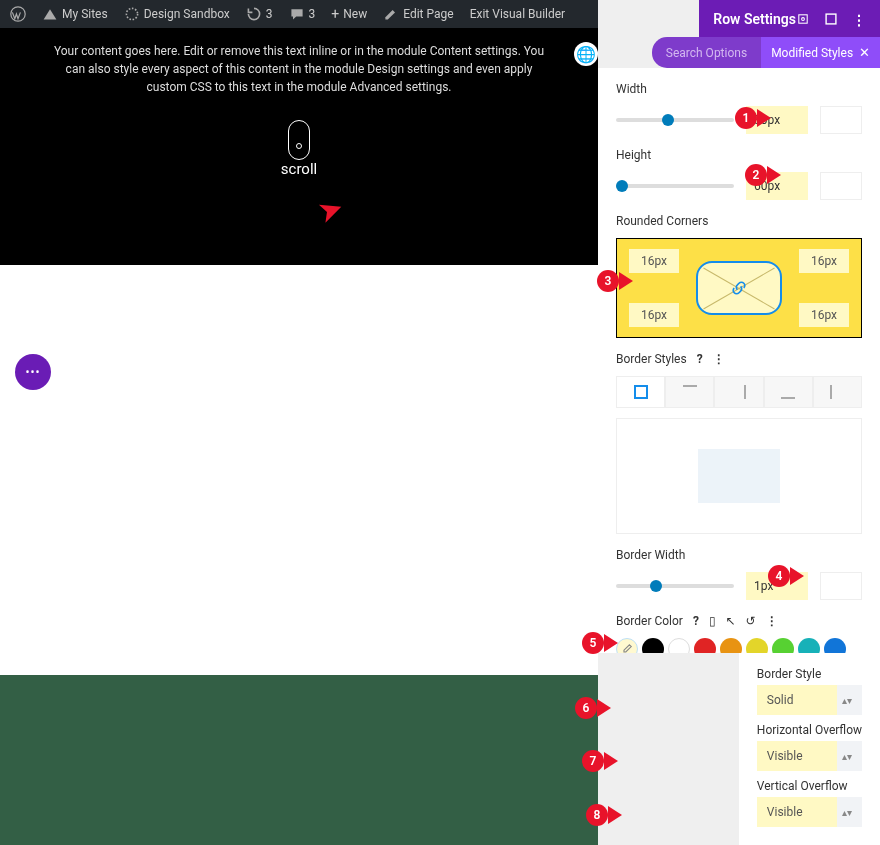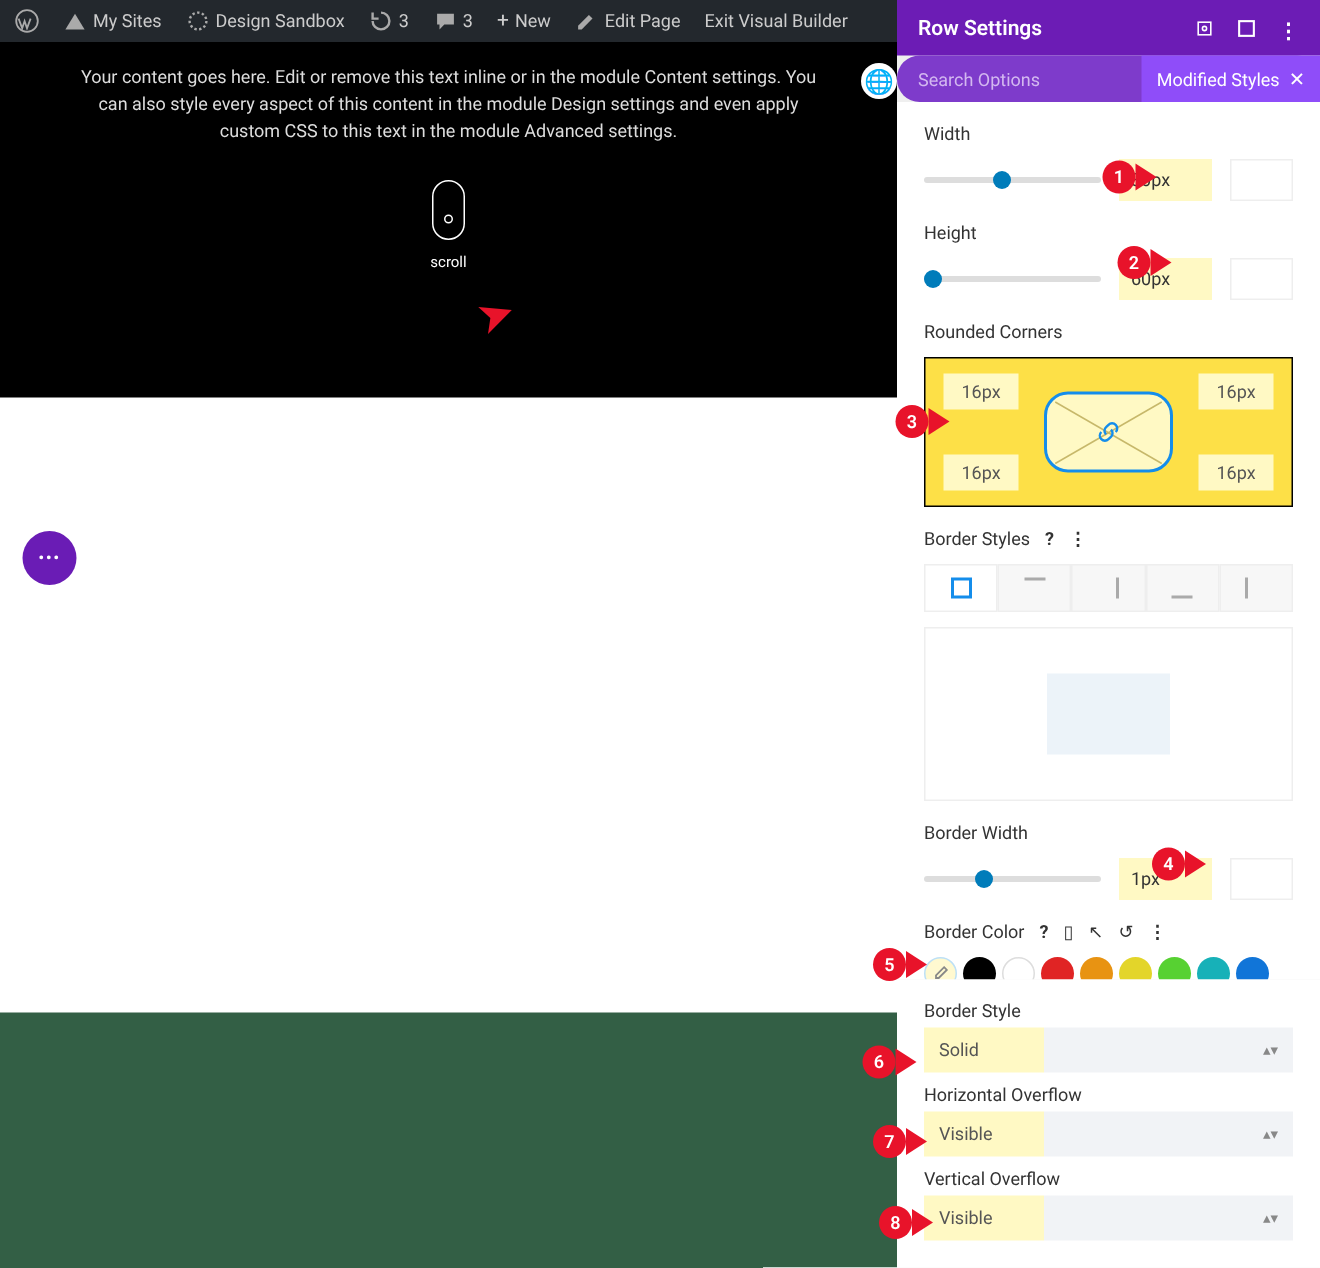--- a/index.html
+++ b/index.html
@@ -12,27 +12,27 @@
 .wp-bar .right { margin-left: auto; display: flex; align-items: center; }
 .wp-bar .pink { width: 18px; height: 18px; background: #e9187c; color: #fff; display: flex; align-items: center; justify-content: center; font-size: 11px; }
 
 
 .canvas { position: absolute; top: 28px; left: 0; width: 598px; height: 817px; background: #fff; }
 .hero { position: absolute; top: 0; left: 0; right: 0; height: 237px; background: #000; color: #fff; text-align: center; padding: 0 45px; }
 .hero h1 { font-size: 34px; font-weight: 400; margin-top: 52px; letter-spacing: 1px; }
 .hero p { font-size: 12px; margin-top: 14px; line-height: 1.5; color: #ddd; }
 .mouse { width: 22px; height: 40px; border: 1px solid #fff; border-radius: 12px; margin: 24px auto 0; position: relative; }
 .mouse::after { content: ""; position: absolute; left: 50%; top: 22px; width: 4px; height: 4px; border: 1px solid #fff; border-radius: 50%; transform: translateX(-50%); }
-.scroll-label { font-size: 10px; margin-top: 10px; color: #fff; }
+.scroll-label { font-size: 15px; color: #fff; }
 .globe { position: absolute; right: 0; top: 14px; width: 24px; height: 24px; border-radius: 50%; background: #fff; color: #444; display: flex; align-items: center; justify-content: center; }
 .fab { position: absolute; left: 15px; top: 326px; width: 36px; height: 36px; border-radius: 50%; background: #6a1cb5; color: #fff; display: flex; align-items: center; justify-content: center; font-size: 12px; letter-spacing: 1px; }
 .green-strip { position: absolute; left: 0; bottom: 0; height: 170px; width: 598px; background: #335f45; }
 
 
-.panel { position: absolute; top: 0; right: 0; width: 282px; height: 845px; background: #efefef; display: flex; flex-direction: column; }
+.panel { position: absolute; top: 0; right: 0; width: 282px; height: 845px; background: #efefef; display: flex; flex-direction: column; align-items: flex-end; }
 .panel-head { background: #6c1cb5; color: #fff; height: 37px; display: flex; align-items: center; padding: 0 14px; font-size: 14px; font-weight: 600; }
 .panel-head .icons { margin-left: auto; display: flex; gap: 14px; }
 .panel-head .icons svg, .panel-head .icons span { width: 14px; height: 14px; }
 .panel-sub { background: #7e3bcb; color: #d3b8f0; height: 31px; display: flex; align-items: center; font-size: 12px; border-radius: 15px; }
 .panel-sub .search-tab { padding: 0 14px; }
 .panel-sub .active-tab { margin-left: auto; background: #8f4df9; color: #fff; font-weight: 400; padding: 0 10px; height: 100%; display: flex; align-items: center; gap: 6px; }
 .panel-sub .active-tab .x { font-size: 13px; }
 
 .panel-body { flex: 1; background: #fff; padding: 14px 18px 0; overflow: hidden; font-size: 12px; color: #333; }
 .section-label { font-size: 12px; color: #333; margin-top: 14px; margin-bottom: 10px; display: flex; align-items: center; gap: 10px; }

